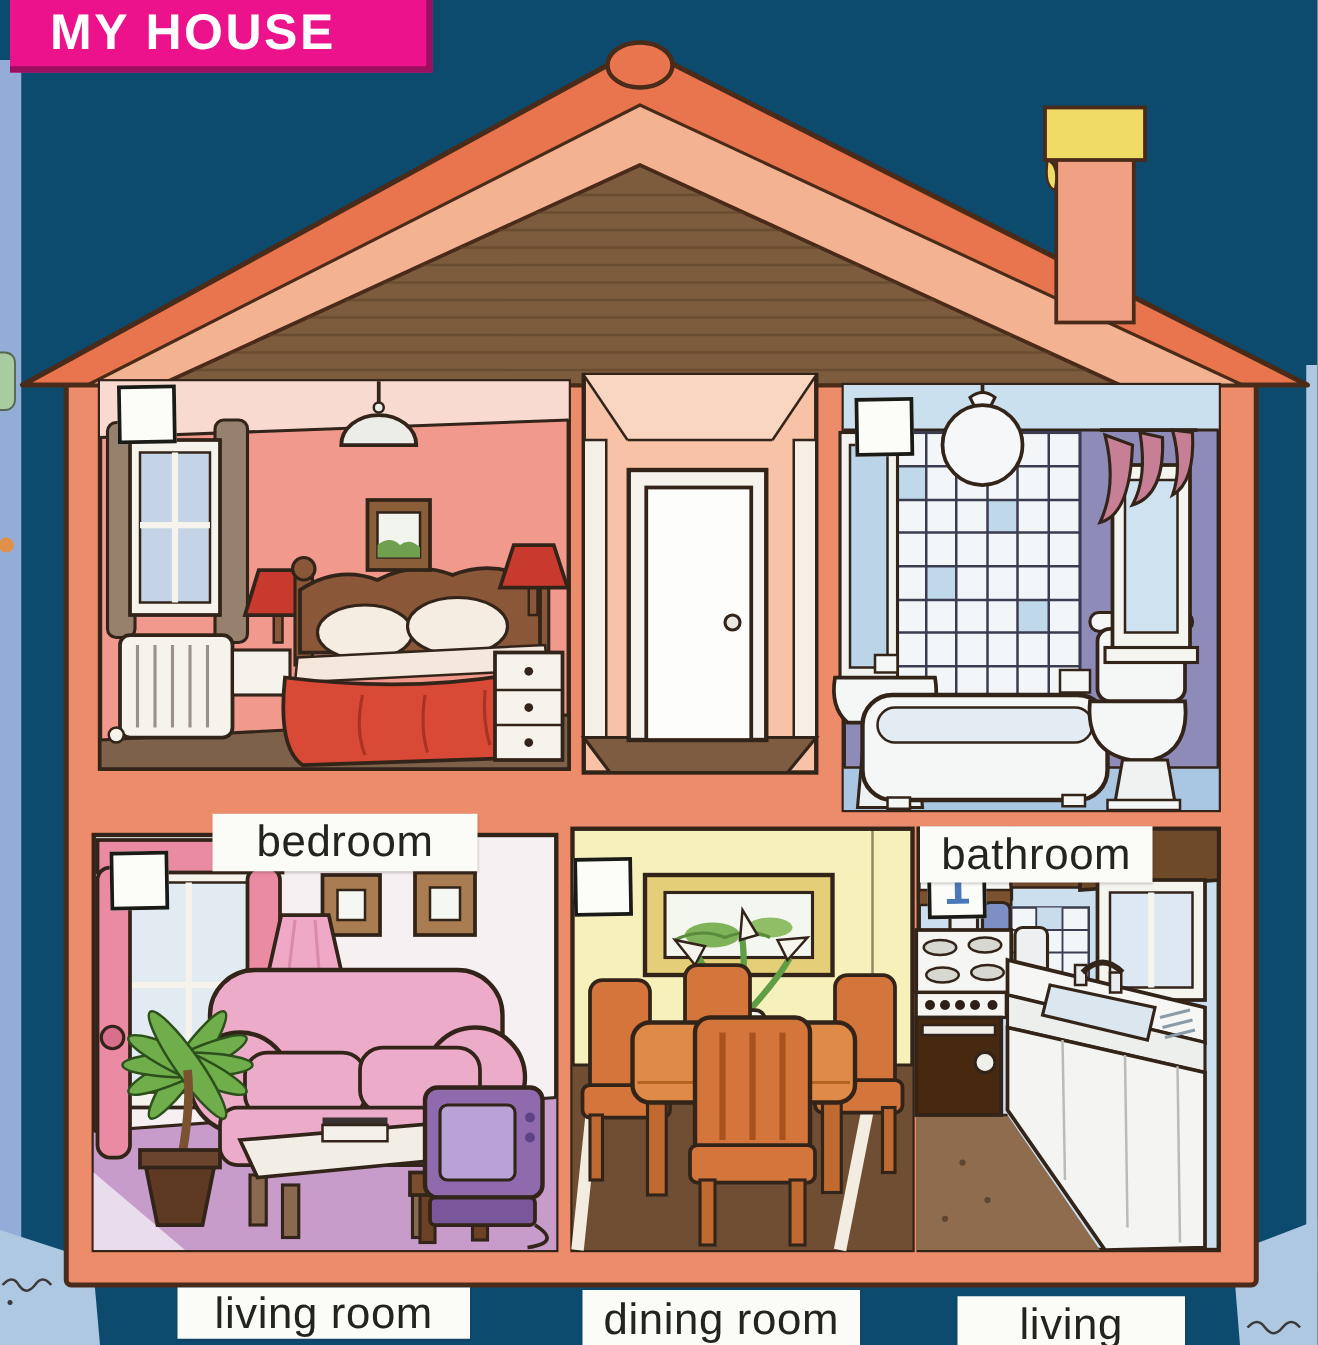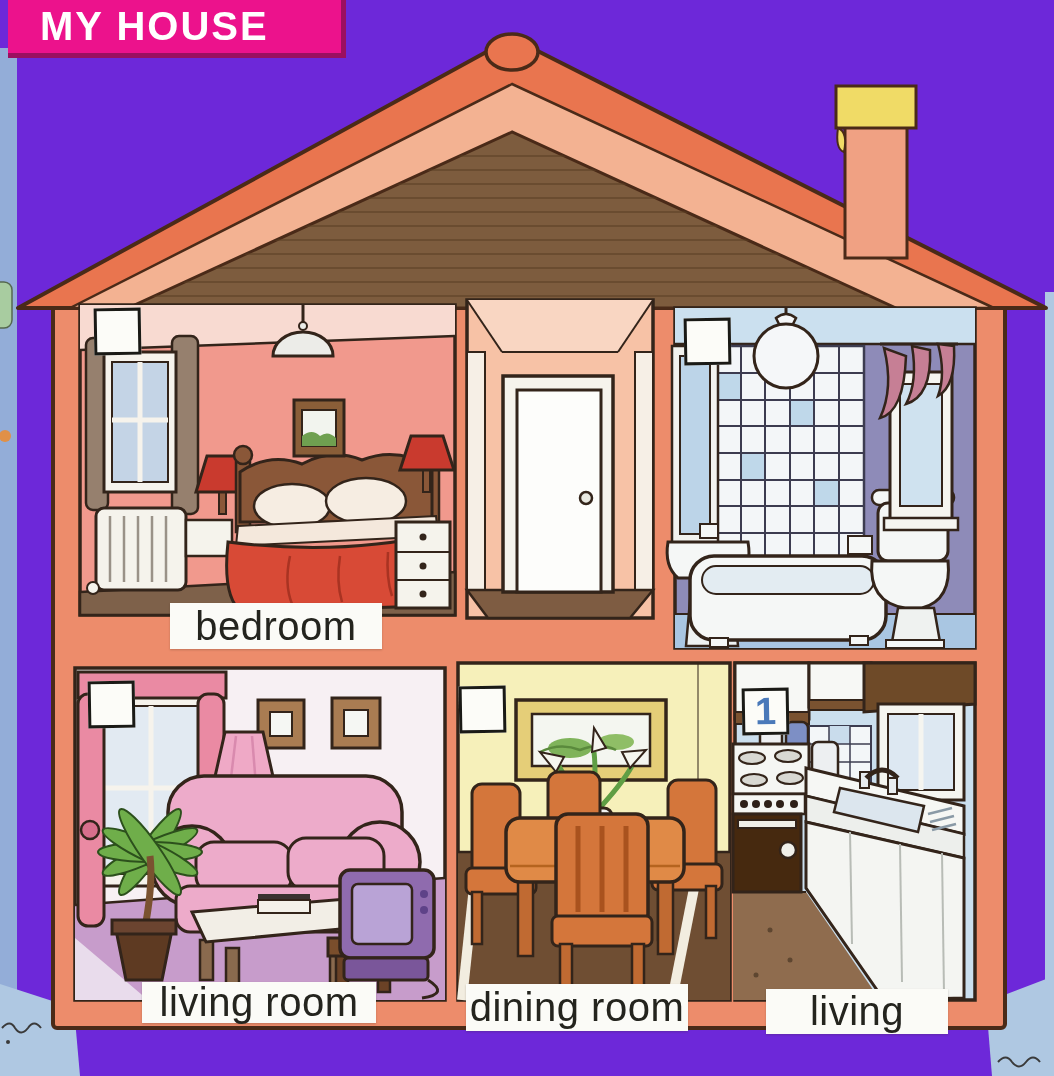--- a/index.html
+++ b/index.html
@@ -1,33 +1,34 @@
 <!DOCTYPE html>
 <html><head>
 <meta charset="utf-8">
 <style>
   html,body{margin:0;padding:0;}
   #page{
     position:relative; width:1054px; height:1076px; overflow:hidden;
-    background:#6d28d9;
+    background:#0c4a6e;
     font-family:"Liberation Sans", sans-serif;
   }
   #art{position:absolute; inset:0;}
   .banner{
     position:absolute; left:8px; top:0; width:338px; height:58px;
     background:#EC128C;
     border-right:5px solid #9B0F60; border-bottom:5px solid #9B0F60;
     display:flex; align-items:center; padding-left:32px; box-sizing:border-box;
     color:#fff; font-size:40px; font-weight:bold; letter-spacing:2px;
   }
   .room-label{
     position:absolute; background:#FBFBF7; color:#24241E;
     display:flex; align-items:center; justify-content:center;
-    font-size:40px; letter-spacing:0.5px;
+    font-size:35px; letter-spacing:0.5px;
     box-shadow:0 1px 2px rgba(60,40,30,.25);
+    margin-top:48px;
   }
   .answer-box{
     position:absolute; width:47px; height:47px;
     background:#FCFCF8; border:3px solid #1A1A16; box-sizing:border-box;
     display:flex; align-items:center; justify-content:center;
     font-size:38px; font-weight:bold; color:#4A79B9;
     transform:rotate(-1deg);
     cursor:pointer;
   }
 </style>
@@ -444,17 +445,18 @@
       <span></span>
     </div>
   <div class="answer-box" style="left:459px; top:686px;">
       <span></span>
     </div>
   <div class="answer-box" style="left:742px; top:688px;">
       <span>1</span>
     </div>
 
   <div class="room-label" style="left:170px; top:603px; width:212px; height:46px;">bedroom</div>
+  <div class="room-label" style="left:736px; top:613px; width:186px; height:45px;">bathroom</div>
   <div class="room-label" style="left:142px; top:982px; width:234px; height:41px;">living room</div>
   <div class="room-label" style="left:466px; top:984px; width:222px; height:47px;">dining room</div>
   <div class="room-label" style="left:766px; top:989px; width:182px; height:45px;">living</div>
 
 </div>
 
 </body></html>

